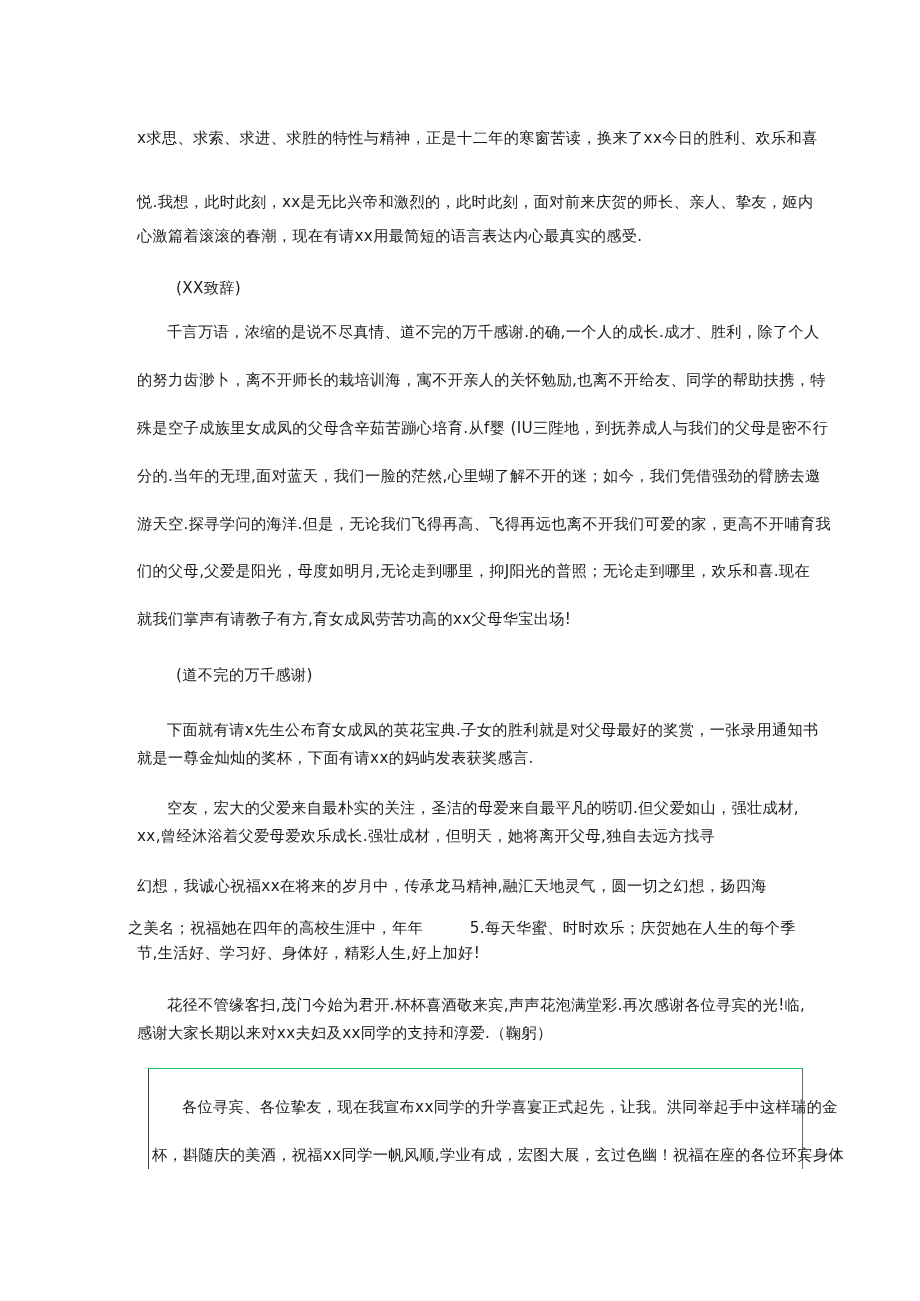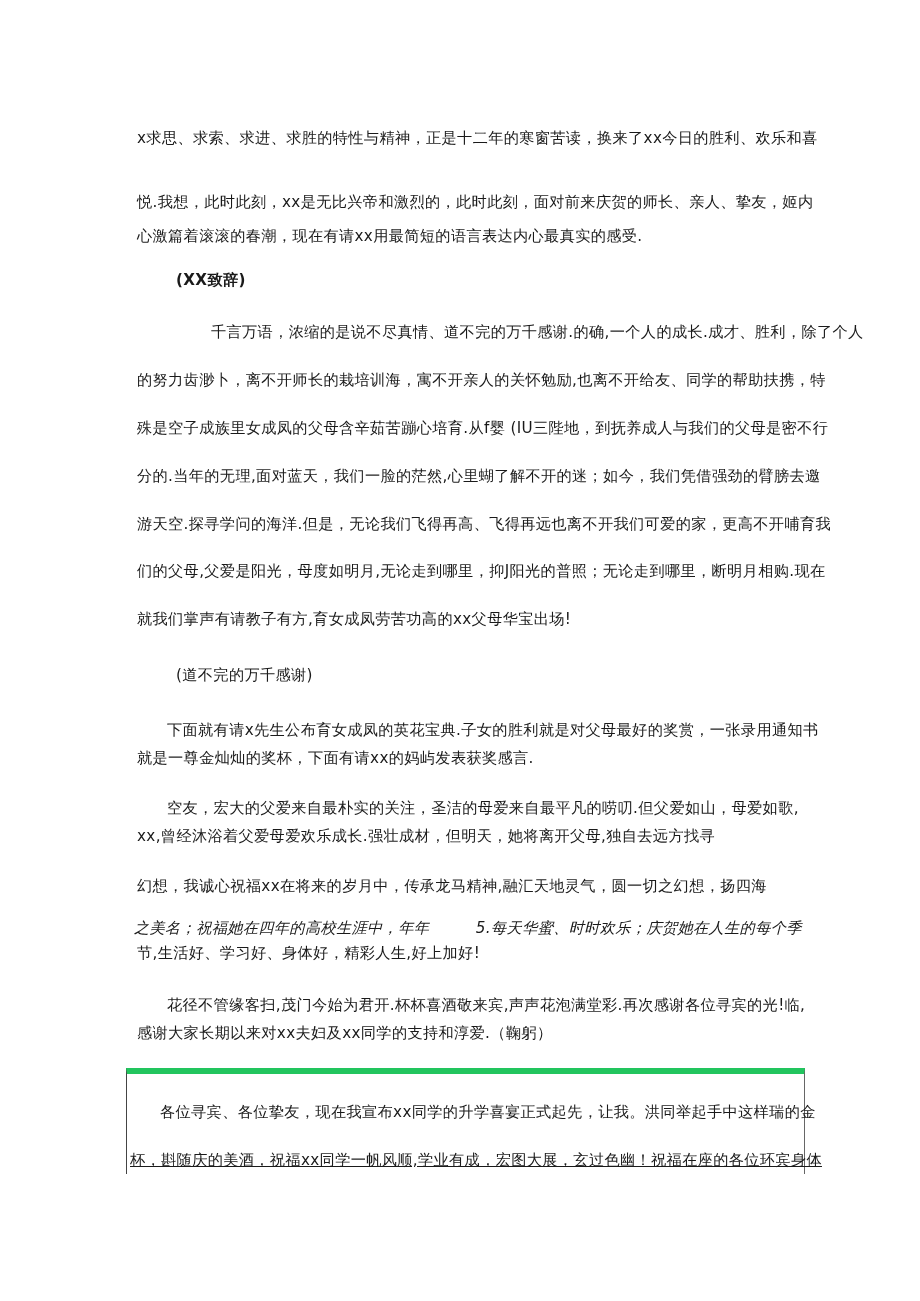--- a/index.html
+++ b/index.html
@@ -25,56 +25,55 @@
     .line {
       position: absolute;
       left: 137px;
       font-size: 15.2px;
       line-height: 20px;
       white-space: nowrap;
       letter-spacing: 0.35px;
     }
     .box {
       position: absolute;
-      left: 126px;
+      left: 148px;
       top: 1068px;
       width: 653px;
       height: 100px;
-      border-top: 6px solid #22c55e;
+      border-top: 1px solid #22c55e;
       border-left: 1px solid #444;
       border-right: 1px solid #666;
-      padding-left: 24px;
     }
     .box .line { left: 3px; }
   </style>
 </head>
 <body>
 
 <div class="page">
   <div id="lines">
     <div class="line" style="top: 128px; left: 137px;">x求思、求索、求进、求胜的特性与精神，正是十二年的寒窗苦读，换来了xx今日的胜利、欢乐和喜</div>
     <div class="line" style="top: 177px; left: 137px; margin-top: 15px;">悦.我想，此时此刻，xx是无比兴帝和激烈的，此时此刻，面对前来庆贺的师长、亲人、挚友，姬内</div>
     <div class="line" style="top: 226px; left: 137px;">心激篇着滚滚的春潮，现在有请xx用最简短的语言表达内心最真实的感受.</div>
-    <div class="line" style="top: 270px; left: 176px; font-weight: bold;">(XX致辞)</div>
-    <div class="line" style="top: 322px; left: 167px; margin-left: 44px;">千言万语，浓缩的是说不尽真情、道不完的万千感谢.的确,一个人的成长.成才、胜利，除了个人</div>
+    <div class="line" style="top: 278px; left: 176px;">(XX致辞)</div>
+    <div class="line" style="top: 322px; left: 167px;">千言万语，浓缩的是说不尽真情、道不完的万千感谢.的确,一个人的成长.成才、胜利，除了个人</div>
     <div class="line" style="top: 370px; left: 137px;">的努力齿渺卜，离不开师长的栽培训海，寓不开亲人的关怀勉励,也离不开给友、同学的帮助扶携，特</div>
     <div class="line" style="top: 418px; left: 137px;">殊是空子成族里女成凤的父母含辛茹苦蹦心培育.从f婴 (IU三陛地，到抚养成人与我们的父母是密不行</div>
     <div class="line" style="top: 466px; left: 137px;">分的.当年的无理,面对蓝天，我们一脸的茫然,心里蝴了解不开的迷；如今，我们凭借强劲的臂膀去邀</div>
     <div class="line" style="top: 514px; left: 137px; text-align: right;">游天空.探寻学问的海洋.但是，无论我们飞得再高、飞得再远也离不开我们可爱的家，更高不开哺育我</div>
-    <div class="line" style="top: 561px; left: 137px;">们的父母,父爱是阳光，母度如明月,无论走到哪里，抑J阳光的普照；无论走到哪里，断明月相购.现在</div>
+    <div class="line" style="top: 561px; left: 137px;">们的父母,父爱是阳光，母度如明月,无论走到哪里，抑J阳光的普照；无论走到哪里，欢乐和喜.现在</div>
     <div class="line" style="top: 609px; left: 137px;">就我们掌声有请教子有方,育女成凤劳苦功高的xx父母华宝出场!</div>
     <div class="line" style="top: 665px; left: 176px;">(道不完的万千感谢)</div>
     <div class="line" style="top: 720px; left: 167px;">下面就有请x先生公布育女成凤的英花宝典.子女的胜利就是对父母最好的奖赏，一张录用通知书</div>
     <div class="line" style="top: 748px; left: 137px;">就是一尊金灿灿的奖杯，下面有请xx的妈屿发表获奖感言.</div>
-    <div class="line" style="top: 798px; left: 167px;">空友，宏大的父爱来自最朴实的关注，圣洁的母爱来自最平凡的唠叨.但父爱如山，母爱如歌,</div>
+    <div class="line" style="top: 798px; left: 167px;">空友，宏大的父爱来自最朴实的关注，圣洁的母爱来自最平凡的唠叨.但父爱如山，强壮成材,</div>
     <div class="line" style="top: 826px; left: 137px;">xx,曾经沐浴着父爱母爱欢乐成长.强壮成材，但明天，她将离开父母,独自去远方找寻</div>
     <div class="line" style="top: 876px; left: 137px;">幻想，我诚心祝福xx在将来的岁月中，传承龙马精神,融汇天地灵气，圆一切之幻想，扬四海</div>
-    <div class="line" style="top: 918px; left: 134px; font-style: italic;">之美名；祝福她在四年的高校生涯中，年年　　　5.每天华蜜、时时欢乐；庆贺她在人生的每个季</div>
+    <div class="line" style="top: 918px; left: 128px;">之美名；祝福她在四年的高校生涯中，年年　　　5.每天华蜜、时时欢乐；庆贺她在人生的每个季</div>
     <div class="line" style="top: 943px; left: 137px;">节,生活好、学习好、身体好，精彩人生,好上加好!</div>
     <div class="line" style="top: 995px; left: 167px; text-align: right;">花径不管缘客扫,茂门今始为君开.杯杯喜酒敬来宾,声声花泡满堂彩.再次感谢各位寻宾的光!临,</div>
     <div class="line" style="top: 1023px; left: 137px;">感谢大家长期以来对xx夫妇及xx同学的支持和淳爱.（鞠躬）</div>
   </div>
 
   <div class="box">
     <div class="line" style="top: 28px; left: 33px;">各位寻宾、各位挚友，现在我宣布xx同学的升学喜宴正式起先，让我。洪同举起手中这样瑞的金</div>
-    <div class="line" style="top: 76px; left: 3px; text-decoration: underline;">杯，斟随庆的美酒，祝福xx同学一帆风顺,学业有成，宏图大展，玄过色幽！祝福在座的各位环宾身体</div>
+    <div class="line" style="top: 76px; left: 3px;">杯，斟随庆的美酒，祝福xx同学一帆风顺,学业有成，宏图大展，玄过色幽！祝福在座的各位环宾身体</div>
   </div>
 </div>
 
 </body></html>

